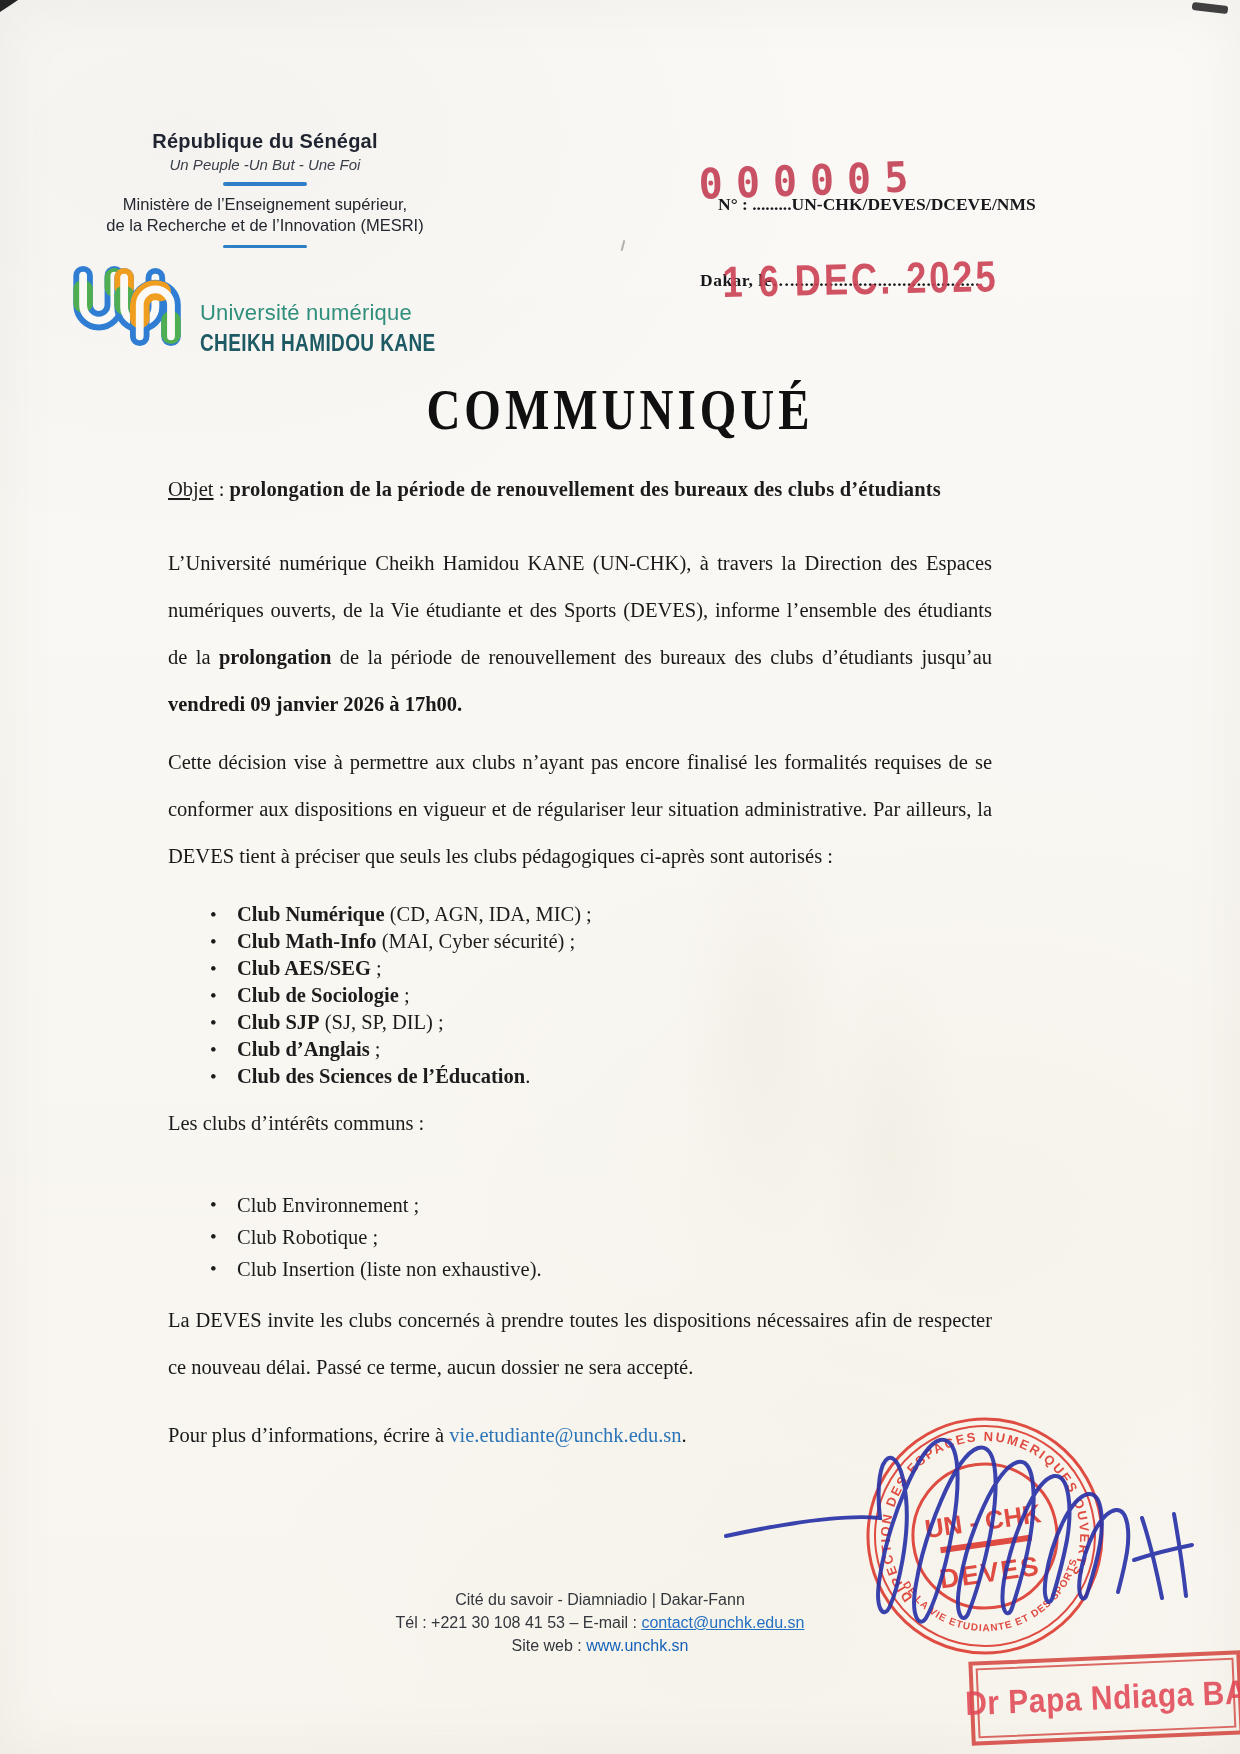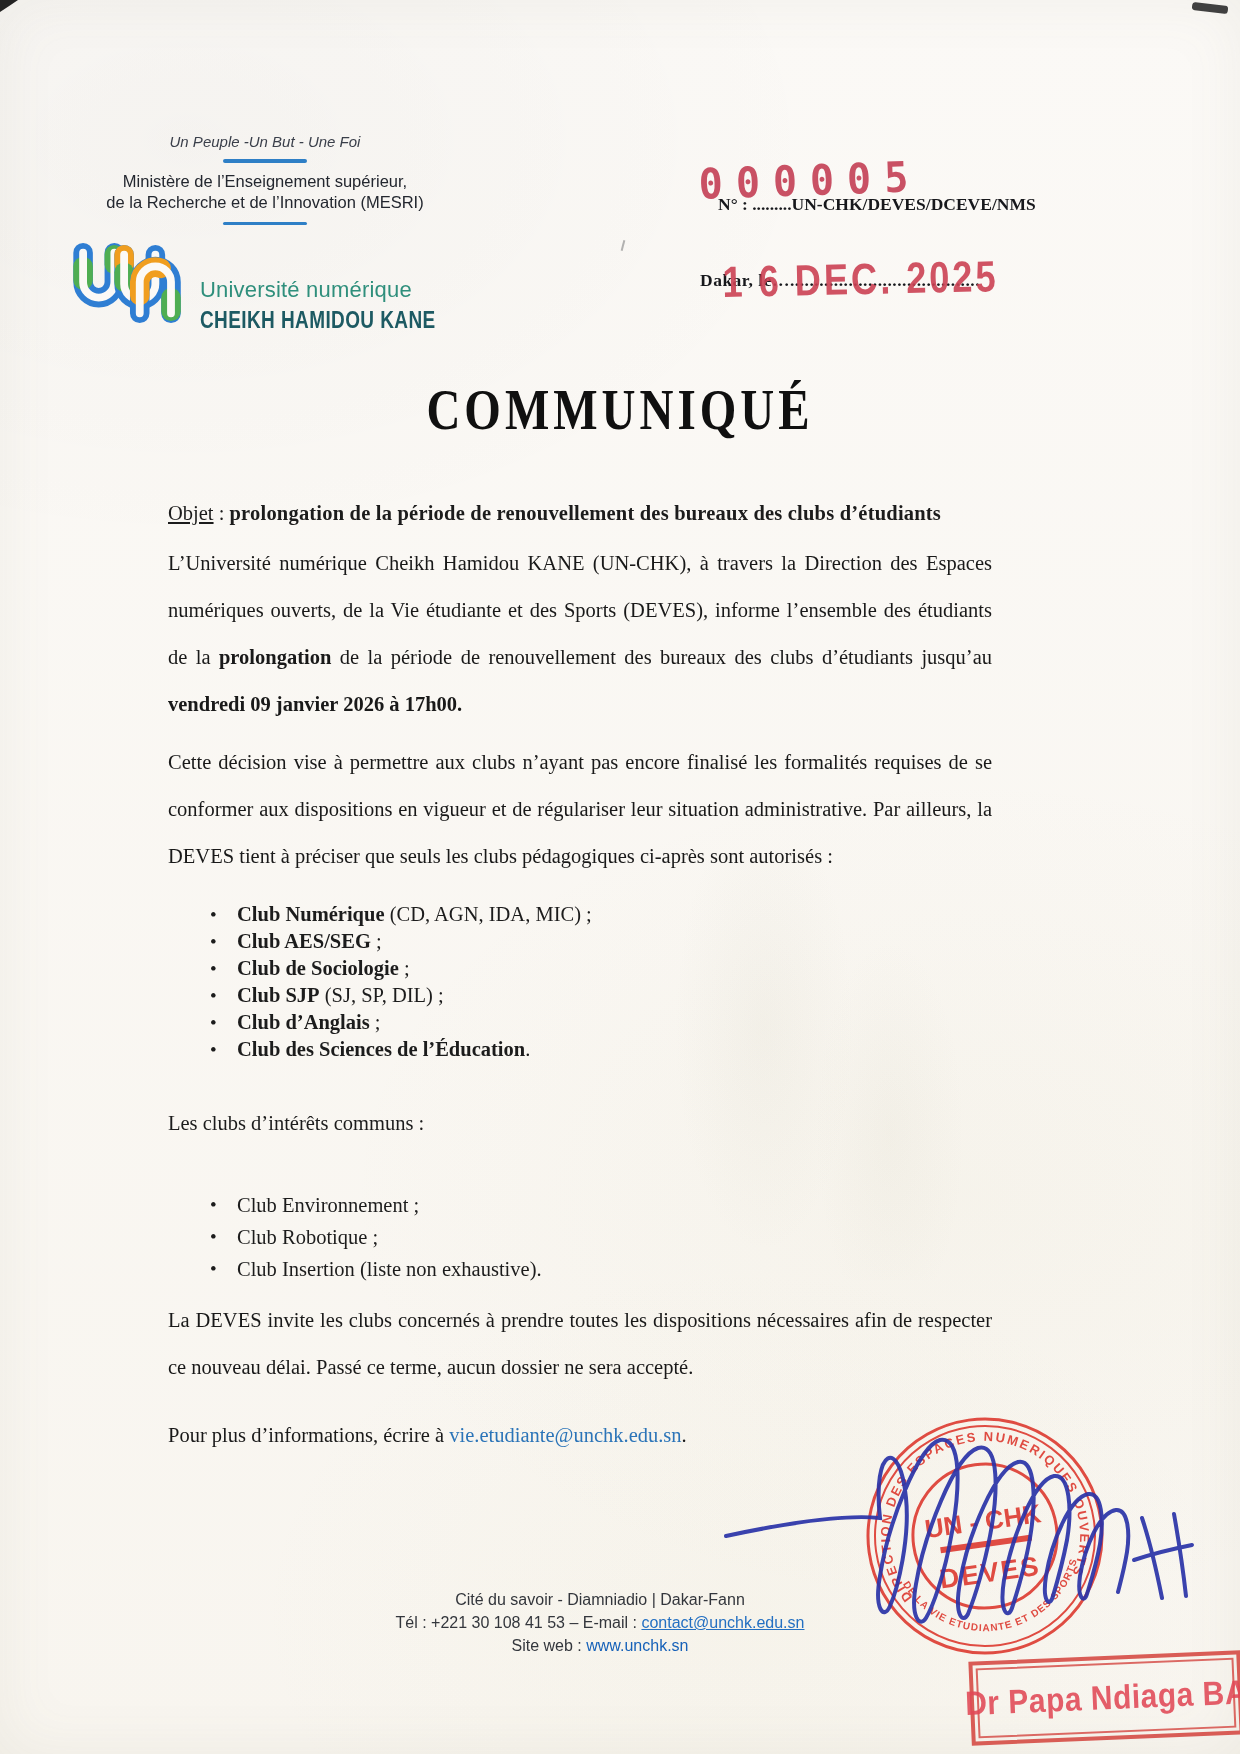--- a/index.html
+++ b/index.html
@@ -38,21 +38,21 @@
   .date-stamp { left:722px; top:258px; font-family:"Liberation Sans",sans-serif;
     font-weight:bold; font-size:37px; color:rgba(203,64,83,0.9); letter-spacing:3px;
     transform:rotate(-1.2deg) scale(0.98,1.18); transform-origin:left top; white-space:nowrap; }
   .tick { left:622px; top:240px; width:0; height:11px; border-left:2px solid #9a9a9a;
           transform:rotate(14deg); opacity:0.75; }
 
   
   .doc-title { left:0; top:382px; width:1240px; text-align:center;
     font-weight:bold; font-size:47px; letter-spacing:4px; color:#101010;
     transform:scale(1.0,1.22); }
-  .subject { left:168px; top:478px; width:860px; font-size:20.5px;margin-top:24px; }
+  .subject { left:168px; top:478px; width:860px; font-size:20.5px; }
   .subject .obj { text-decoration:underline; }
   .subject b { letter-spacing:0.2px; }
 
   
   .para { left:168px; width:824px; font-size:20.5px; line-height:47px;
           text-align:justify; color:#191919; }
   .p1 { top:540px; }
   .p2 { top:739px; }
   .p3 { top:1297px; }
   .p4 { top:1412px; text-align:left; }
@@ -98,20 +98,21 @@
 </head>
 <body>
 
 <div class="page">
 
   <div class="abs mark-tl"></div>
   <div class="abs mark-tr"></div>
   <div class="abs ghost"></div>
 
   <div class="abs hdr-left">
+    <div class="country">République du Sénégal</div>
     <div class="motto">Un Peuple -Un But - Une Foi</div>
     <div class="blue-rule"></div>
     <div class="ministry">
       <span>Ministère de l’Enseignement supérieur,</span><br>
       <span>de la Recherche et de l’Innovation (MESRI)</span>
     </div>
     <div class="blue-rule"></div>
     <div class="logo-row">
       <svg class="logo-glyph" width="118" height="84" viewBox="0 0 120 86">
 
@@ -152,20 +153,21 @@
   </div>
 
   <div class="abs para p1">
     <span>L’Université numérique Cheikh Hamidou KANE (UN-CHK), à travers la Direction des Espaces numériques ouverts, de la Vie étudiante et des Sports (DEVES), informe l’ensemble des étudiants de la </span><b>prolongation</b><span> de la période de renouvellement des bureaux des clubs d’étudiants jusqu’au </span><b>vendredi 09 janvier 2026 à 17h00.</b>
   </div>
 
   <div class="abs para p2">Cette décision vise à permettre aux clubs n’ayant pas encore finalisé les formalités requises de se conformer aux dispositions en vigueur et de régulariser leur situation administrative. Par ailleurs, la DEVES tient à préciser que seuls les clubs pédagogiques ci-après sont autorisés :</div>
 
   <div class="abs club-list list1">
     <div class="li"><b>Club Numérique</b><span> (CD, AGN, IDA, MIC) ;</span></div>
+    <div class="li"><b>Club Math-Info</b><span> (MAI, Cyber sécurité) ;</span></div>
     <div class="li"><b>Club AES/SEG</b><span> ;</span></div>
     <div class="li"><b>Club de Sociologie</b><span> ;</span></div>
     <div class="li"><b>Club SJP</b><span> (SJ, SP, DIL) ;</span></div>
     <div class="li"><b>Club d’Anglais</b><span> ;</span></div>
     <div class="li"><b>Club des Sciences de l’Éducation</b><span>.</span></div>
   </div>
 
   <div class="abs common-intro">Les clubs d’intérêts communs :</div>
   <div class="abs club-list list2">
     <div class="li">Club Environnement ;</div>

